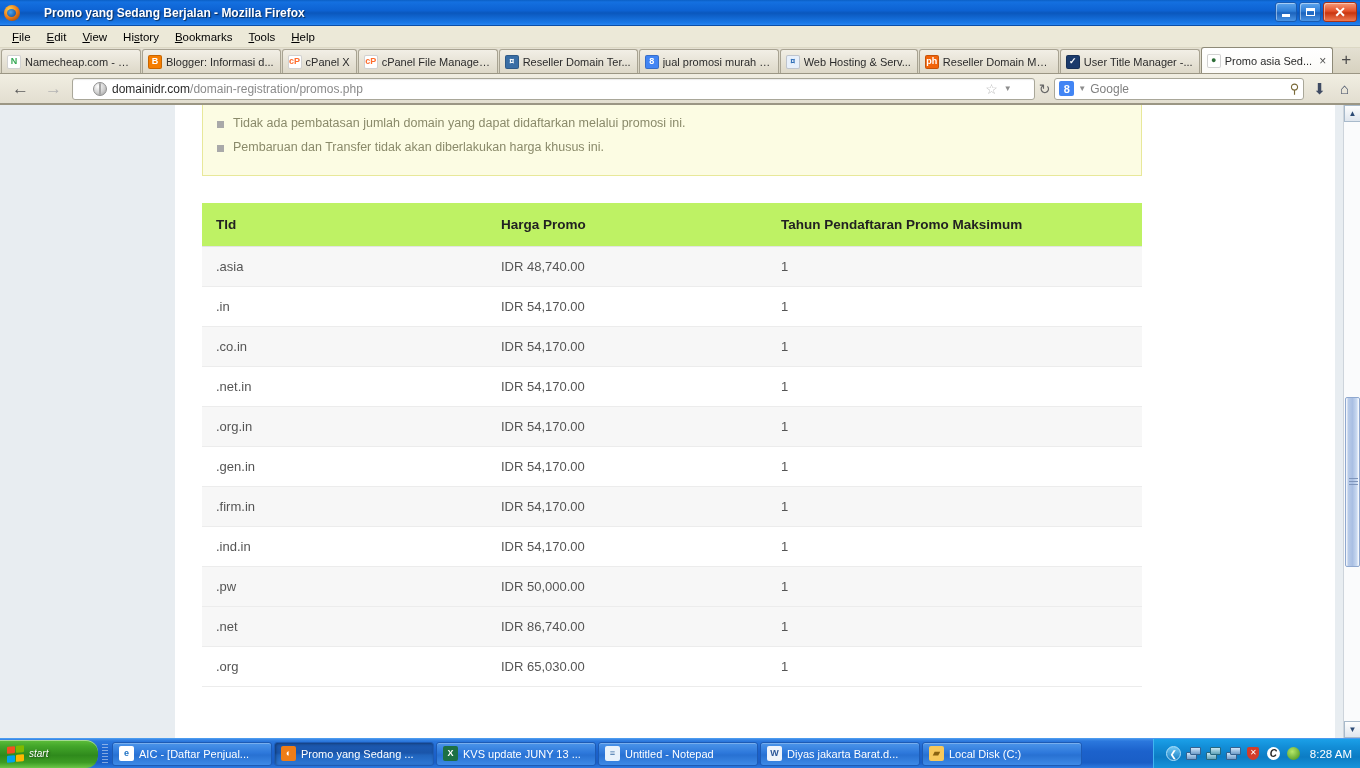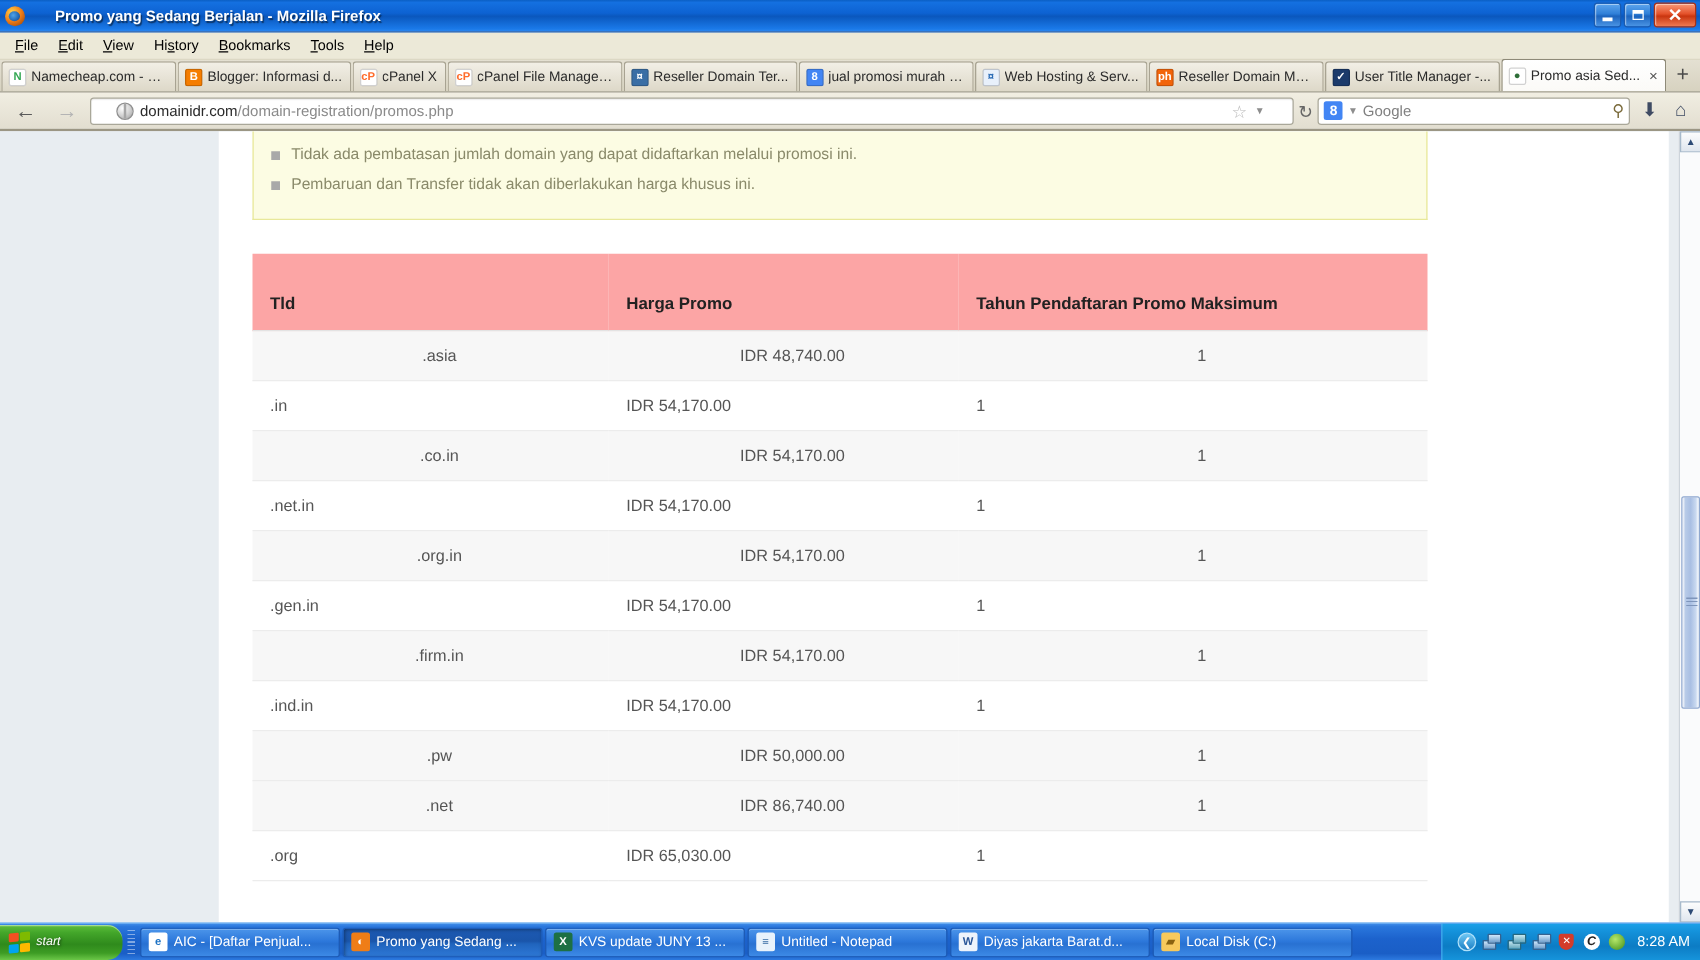--- a/index.html
+++ b/index.html
@@ -177,32 +177,32 @@
     font-size: 12.5px; color: #8a8a6a;
   }
   .bullet { width:7px; height:7px; background:#a9a9a9; flex:none; margin-top:5px; }
 
   table.promo {
     position: absolute; left: 27px; top: 98px; width: 940px;
     border-collapse: collapse;
     background: #fff;
   }
   table.promo th {
-    background: #fca5a5;
+    background: #bef264;
     text-align: left;
     font-size: 13.5px; font-weight: bold; color: #222;
-    padding: 32px 0 14px 14px;
+    padding: 14px 0 14px 14px;
     border-bottom: 1px solid #e3e3e3;
   }
   table.promo td {
     font-size: 13px; color: #555;
     padding: 12px 0 12px 14px;
     border-bottom: 1px solid #ececec;
   }
-  table.promo tr.odd td { background: #f7f7f7; text-align: center; }
+  table.promo tr.odd td { background: #f7f7f7; }
   table.promo tr.even td { background: #ffffff; }
   .col-tld { width: 285px; }
   .col-price { width: 280px; }
 
   
   .scrollbar {
     width: 17px; background: #f4f6f8;
     border-left: 1px solid #cdd4db;
     position: relative; flex: none;
   }

